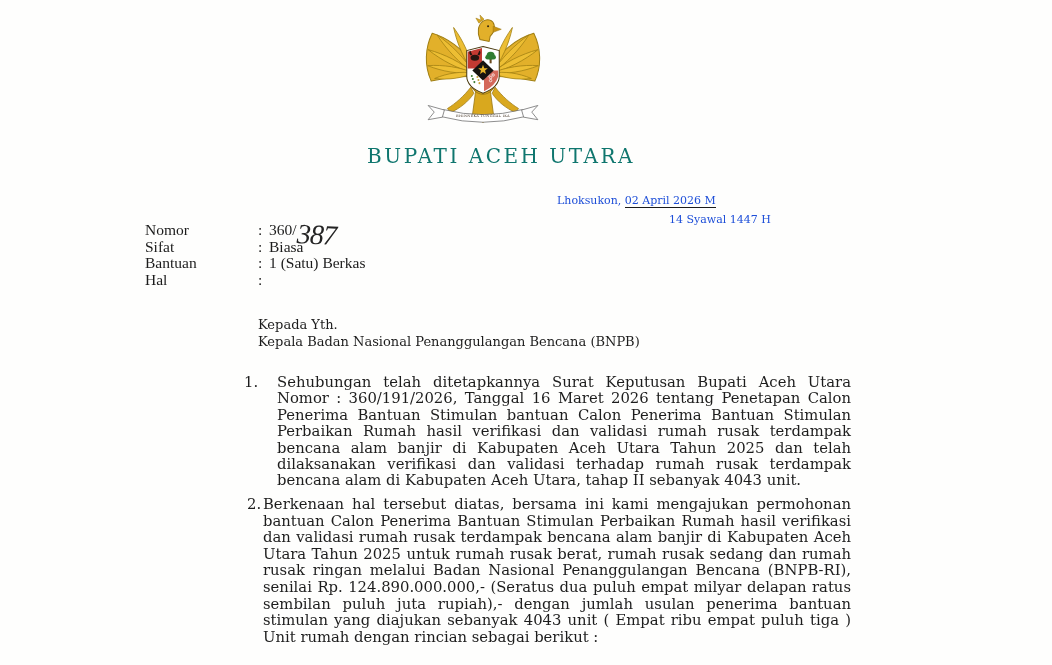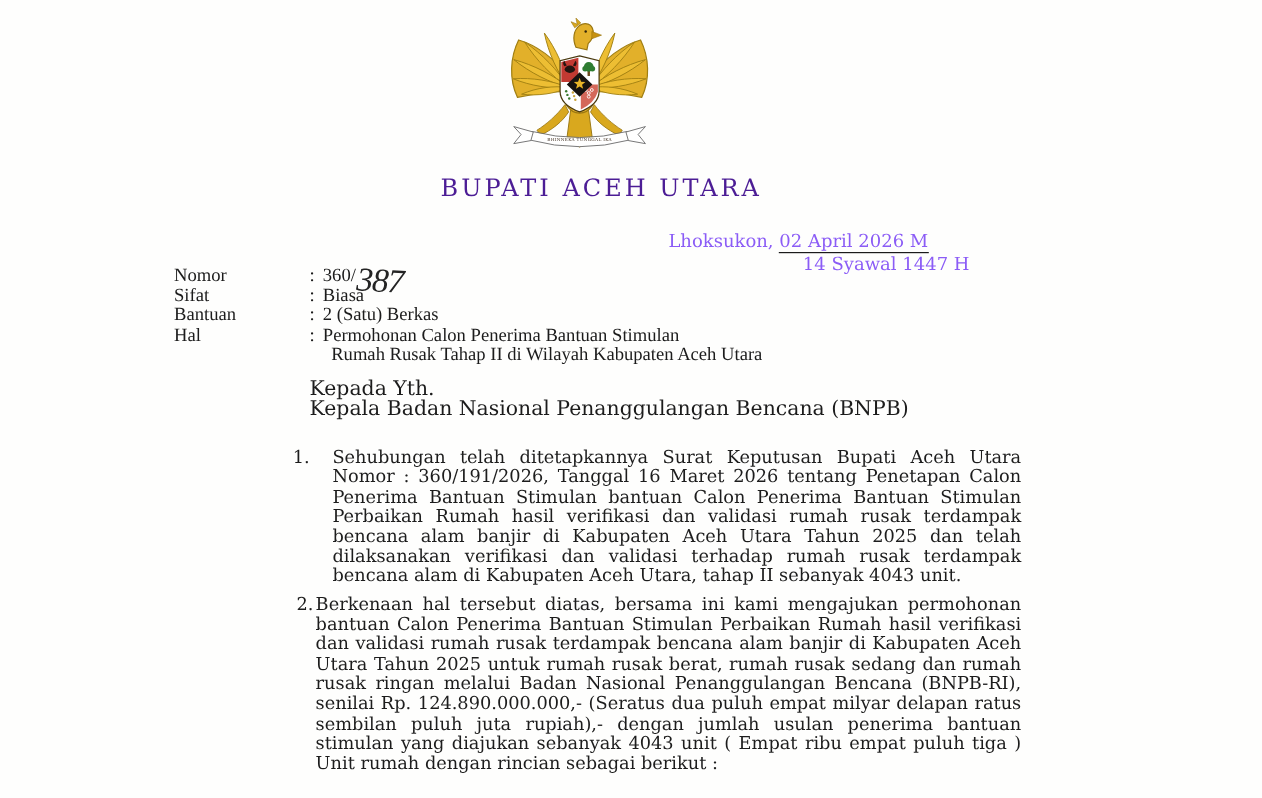--- a/index.html
+++ b/index.html
@@ -8,39 +8,39 @@
     background:#ffffff;
     font-family:"DejaVu Serif","Liberation Serif",serif;
     color:#1c1c1c;
   }
   .page{position:relative;width:1052px;height:665px;background:#fefefd;}
 
   .emblem{position:absolute;left:419px;top:12px;width:128px;height:126px;}
 
   .letterhead-title{
     position:absolute;left:360px;top:144px;width:282px;
-    text-align:center;font-size:20px;letter-spacing:2.5px;color:#4c1d95;
+    text-align:center;font-size:20px;letter-spacing:2.5px;color:#0f766e;
     white-space:nowrap;
   }
 
-  .dateline{position:absolute;left:557px;top:192px;font-size:15px;line-height:18px;color:#8b5cf6;}
+  .dateline{position:absolute;left:557px;top:192px;font-size:11px;line-height:18px;color:#1d4ed8;}
   .dateline .g{border-bottom:1.6px solid #1b1b1b;padding-bottom:0px;}
   .dateline .hijri{margin-left:112px;margin-top:1px;text-align:right;}
 
   .meta{position:absolute;left:145px;top:222px;font-size:15.5px;line-height:16.6px;color:#1c1c1c;font-family:Liberation Serif, serif;}
   .meta-row{display:flex;}
   .meta-label{width:113px;flex:none;}
   .meta-colon{width:11px;flex:none;}
   .meta-hal2{padding-left:131px;}
   .handwritten{
     display:inline-block;font-size:28px;font-style:italic;letter-spacing:-1px;
     transform:rotate(3deg);vertical-align:-9px;line-height:0;color:#242424;
   }
 
-  .addressee{position:absolute;left:258px;top:316px;font-size:17px;line-height:17px;color:#1c1c1c;}
+  .addressee{position:absolute;left:258px;top:316px;font-size:13px;line-height:17px;color:#1c1c1c;}
 
   .para{position:absolute;left:244px;width:607px;font-size:14.8px;line-height:16.4px;
     text-align:justify;color:#1d1d1d;}
   .para .num{position:absolute;left:0;top:0;}
   .para-1{top:374px;}
   .para-1 .ptext{margin-left:33px;}
   .para-2{top:496px;line-height:16.6px;}
   .para-2 .num{left:3px;}
   .para-2 .ptext{margin-left:19px;}
 </style>
@@ -151,28 +151,26 @@
       <span class="meta-value"><span>360/</span><span class="handwritten">387</span></span>
     </div>
     <div class="meta-row">
       <span class="meta-label">Sifat</span>
       <span class="meta-colon">:</span>
       <span class="meta-value">Biasa</span>
     </div>
     <div class="meta-row">
       <span class="meta-label">Bantuan</span>
       <span class="meta-colon">:</span>
-      <span class="meta-value">2 (Satu) Berkas</span>
+      <span class="meta-value">1 (Satu) Berkas</span>
     </div>
     <div class="meta-row">
       <span class="meta-label">Hal</span>
       <span class="meta-colon">:</span>
-      <span class="meta-value">Permohonan Calon Penerima Bantuan Stimulan</span>
     </div>
-    <div class="meta-hal2">Rumah Rusak Tahap II di Wilayah Kabupaten Aceh Utara</div>
   </div>
 
   <div class="addressee">
     <div>Kepada Yth.</div>
     <div>Kepala Badan Nasional Penanggulangan Bencana (BNPB)</div>
   </div>
 
   <div class="para para-1">
     <span class="num">1.</span>
     <div class="ptext">Sehubungan telah ditetapkannya Surat Keputusan Bupati Aceh Utara Nomor : 360/191/2026, Tanggal 16 Maret 2026 tentang Penetapan Calon Penerima Bantuan Stimulan bantuan Calon Penerima Bantuan Stimulan Perbaikan Rumah hasil verifikasi dan validasi rumah rusak terdampak bencana alam banjir di Kabupaten Aceh Utara Tahun 2025  dan telah dilaksanakan verifikasi dan validasi terhadap rumah rusak terdampak bencana alam di Kabupaten Aceh Utara, tahap II sebanyak 4043 unit.</div>

